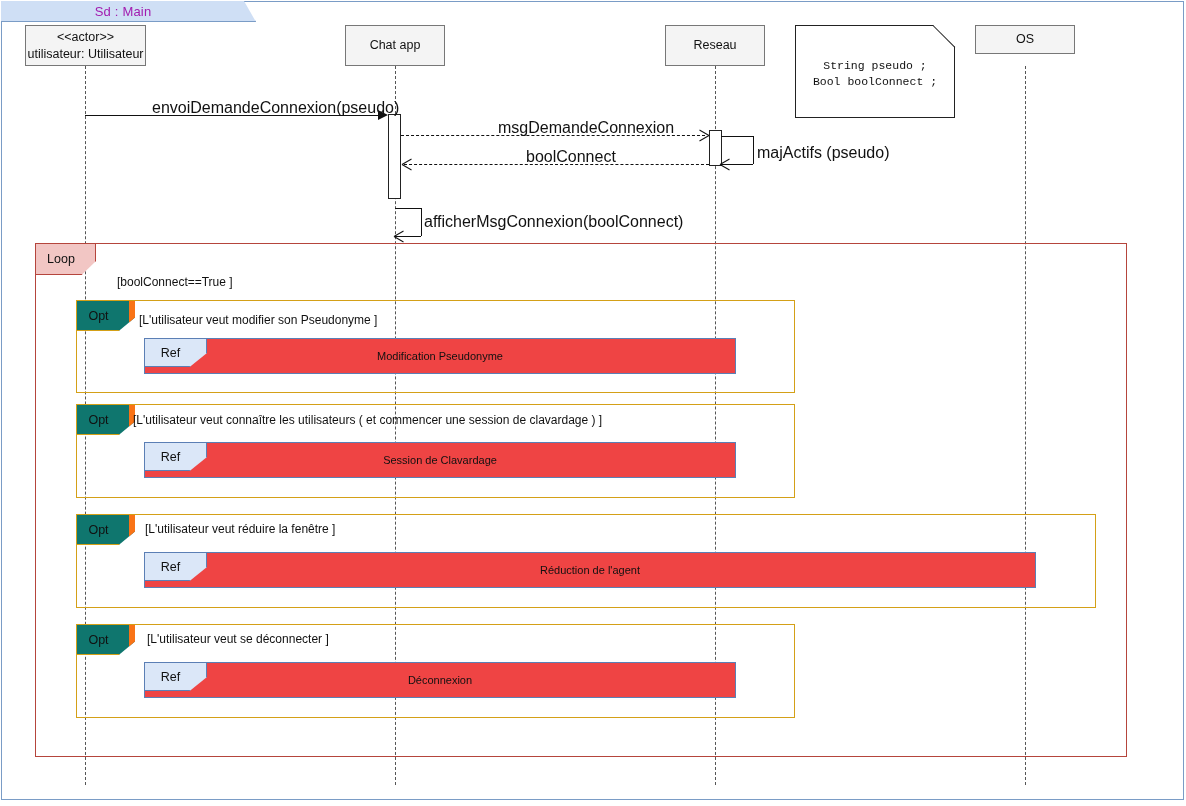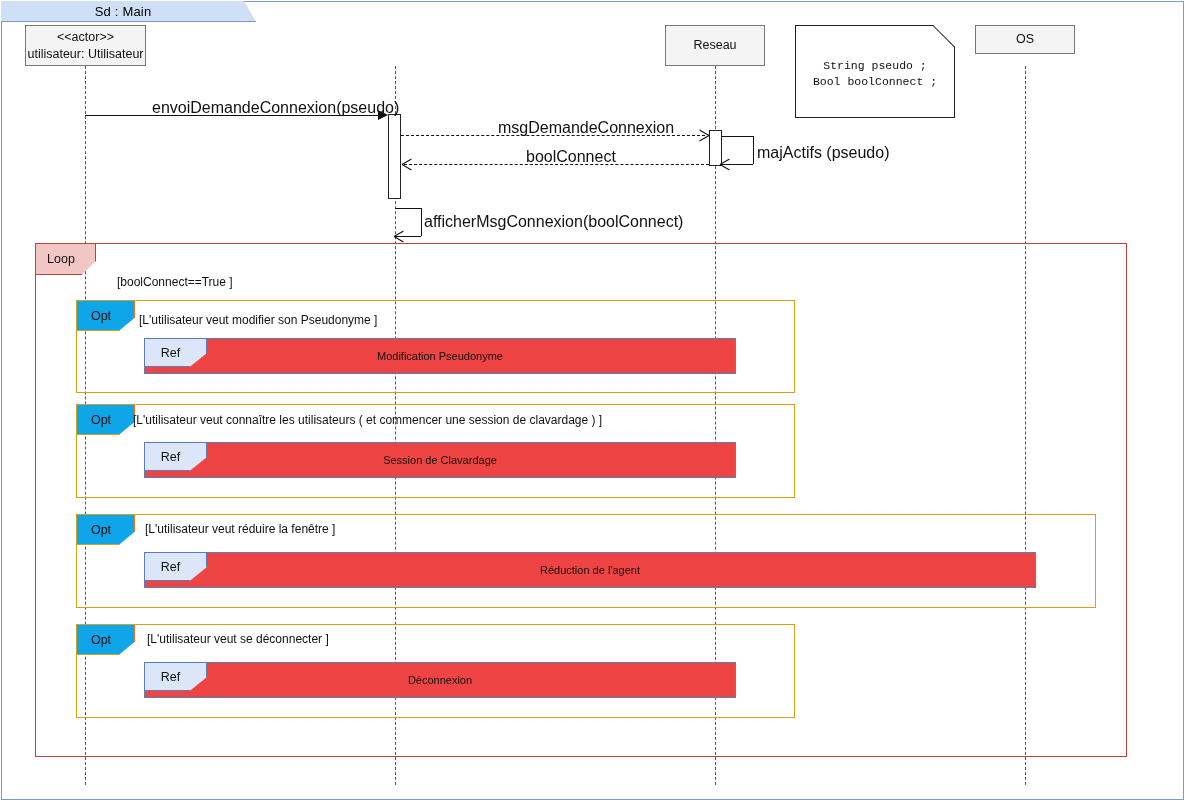--- a/index.html
+++ b/index.html
@@ -39,21 +39,21 @@
     border-right: 1px solid #7a9cc6;
     border-bottom: 1px solid #7a9cc6;
     box-sizing: border-box;
     clip-path: polygon(0 0, calc(100% - 12px) 0, 100% 100%, 0 100%);
     display: flex;
     align-items: center;
     justify-content: center;
   }
   .sd-tab-label {
     font-size: 13px;
-    color: #000000;
+    color: #a21caf;
     padding-right: 10px;
     letter-spacing: .2px;
   }
   
   .lifeline-head {
     position: absolute;
     background: #f4f4f4;
     border: 1px solid #777777;
     box-sizing: border-box;
     display: flex;
@@ -160,22 +160,22 @@
     font-size: 12.5px;
     color: #111111;
   }
   .frag-tab.loop {
     background: #f2c6c4;
     border-right: 1px solid #b5453c;
     border-bottom: 1px solid #b5453c;
     clip-path: polygon(0 0, 100% 0, 100% 55%, 76% 100%, 0 100%);
   }
   .frag-tab.opt {
-    background: #0ea5e9;
-    border-right: 1px solid #f97316;
+    background: #0f766e;
+    border-right: 6px solid #f97316;
     border-bottom: 1px solid #d4a017;
     clip-path: polygon(0 0, 100% 0, 100% 55%, 72% 100%, 0 100%);
     justify-content: center;
   }
   .frag-tab-label { padding-right: 9px; }
   .frag-guard {
     position: absolute;
     font-size: 12px;
     color: #111111;
     white-space: nowrap;
@@ -222,20 +222,23 @@
   <div class="sd-tab">
     <span class="sd-tab-label">Sd :  Main</span>
   </div>
 
   <div class="lifeline-head" style="left:25px; top:25px; width:121px; height:41px;">
     <span>&lt;&lt;actor&gt;&gt;</span>
     <span>utilisateur: Utilisateur</span>
   </div>
   <div class="lifeline-line" style="left:85px; top:66px; height:719px;"></div>
 
+  <div class="lifeline-head" style="left:345px; top:25px; width:100px; height:41px;">
+    <span>Chat app</span>
+  </div>
   <div class="lifeline-line" style="left:395px; top:66px; height:719px;"></div>
 
   <div class="lifeline-head" style="left:665px; top:25px; width:100px; height:41px;">
     <span>Reseau</span>
   </div>
   <div class="lifeline-line" style="left:715px; top:66px; height:719px;"></div>
 
   <div class="lifeline-head" style="left:975px; top:25px; width:100px; height:29px;">
     <span>OS</span>
   </div>

